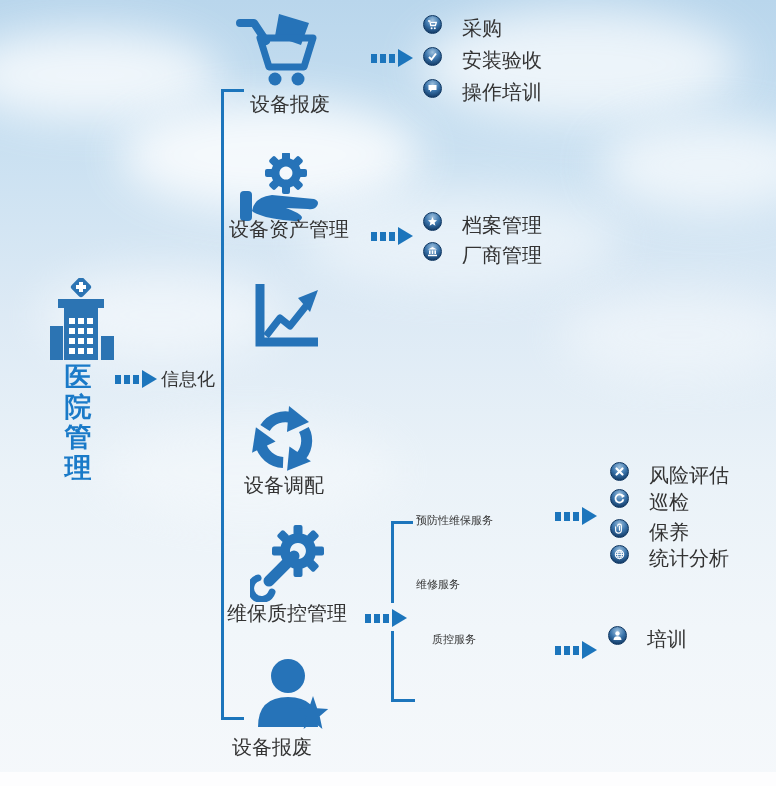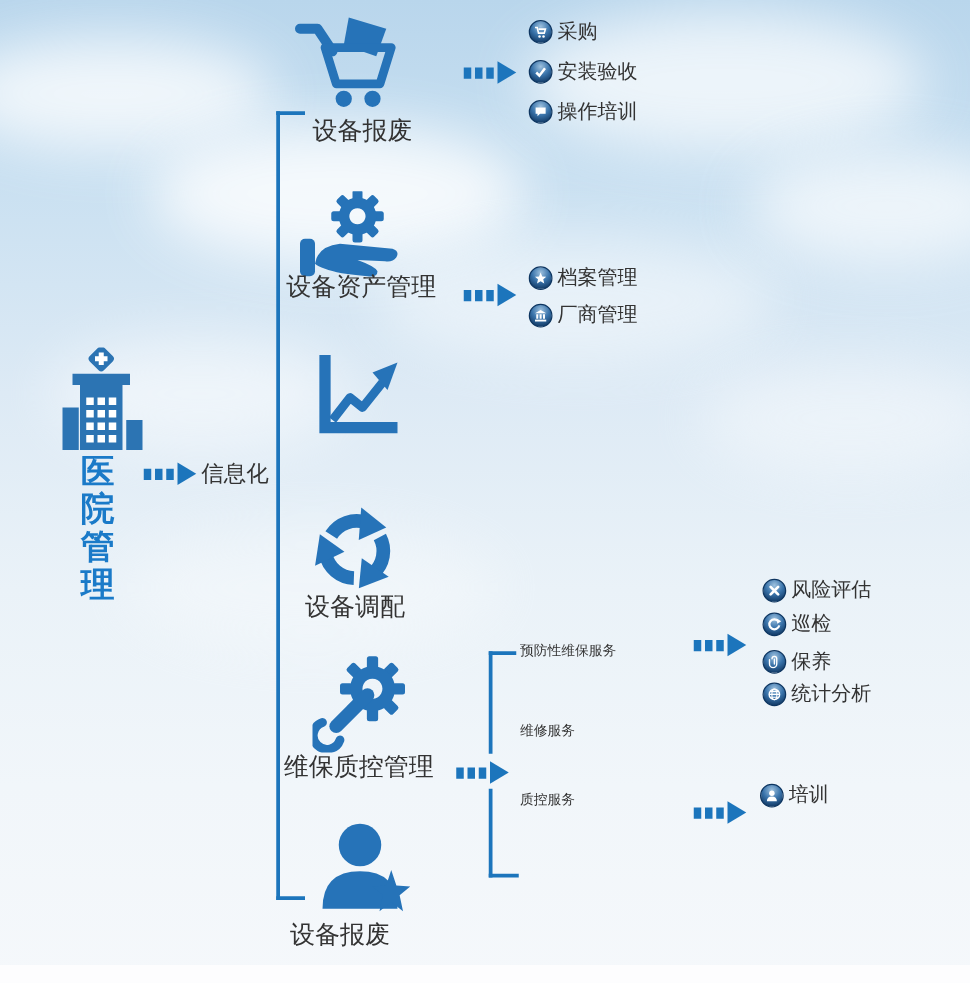--- a/index.html
+++ b/index.html
@@ -3,21 +3,21 @@
 <meta charset="utf-8">
 <style>
   html,body{margin:0;padding:0;}
   body{width:776px;height:786px;overflow:hidden;font-family:"Liberation Sans","DejaVu Sans",sans-serif;}
   #stage{position:relative;width:776px;height:786px;overflow:hidden;
     background:linear-gradient(180deg,#b9d6ec 0%,#c9e0f1 18%,#ddeaf5 40%,#eaf2f8 60%,#f1f6fa 80%,#f5f8fb 100%);}
   .cloud{position:absolute;background:#ffffff;border-radius:50%;filter:blur(22px);}
   .line{position:absolute;background:#1c75bc;}
   .node-label{position:absolute;font-size:20px;color:#333333;white-space:nowrap;}
   .sub-label{position:absolute;font-size:11px;color:#333333;white-space:nowrap;}
-  .leaf{position:absolute;display:flex;align-items:center;gap:4px;font-size:16px;color:#333333;white-space:nowrap;}
+  .leaf{position:absolute;display:flex;gap:20px;font-size:20px;color:#333333;white-space:nowrap;}
   .orb{width:19px;height:19px;border-radius:50%;flex:0 0 19px;
     background:radial-gradient(circle at 50% 25%,#9ec1de 0%,#3a74ab 45%,#123a66 85%,#0d2f55 100%);
     border:1px solid #0d3560;box-sizing:border-box;
     display:flex;align-items:center;justify-content:center;}
   .orb svg{display:block;}
   .darrow{position:absolute;display:flex;align-items:center;height:18px;}
   .darrow i{display:block;width:6px;height:9px;background:#1c75bc;margin-right:3px;}
   .darrow b{display:block;width:0;height:0;border-left:15px solid #1c75bc;border-top:9px solid transparent;border-bottom:9px solid transparent;}
   .bigicon{position:absolute;}
   #root-title{position:absolute;left:63px;top:362px;width:30px;font-size:27px;font-weight:bold;
@@ -251,21 +251,21 @@
           <circle cx="5.5" cy="5.5" r="4.2" stroke="#fff" stroke-width="1.1" fill="none"></circle>
           <ellipse cx="5.5" cy="5.5" rx="2" ry="4.2" stroke="#fff" stroke-width=".9" fill="none"></ellipse>
           <path d="M1.3 5.5 h8.4 M2 3.2 h7 M2 7.8 h7" stroke="#fff" stroke-width=".9"></path>
         </svg>
     </span>
     <span>统计分析</span>
   </div>
 
   <div class="sub-label" style="left:416px;top:577px">维修服务</div>
 
-  <div class="sub-label" style="left:416px;top:632px">质控服务</div>
+  <div class="sub-label" style="left:432px;top:632px">质控服务</div>
   <div class="darrow" style="left:555px;top:641px">
       <i></i>
       <i></i>
       <i></i>
       <b></b>
     </div>
 
   <div class="leaf" style="left:608px;top:626px">
     <span class="orb">
       <svg width="11" height="11" viewBox="0 0 11 11">

